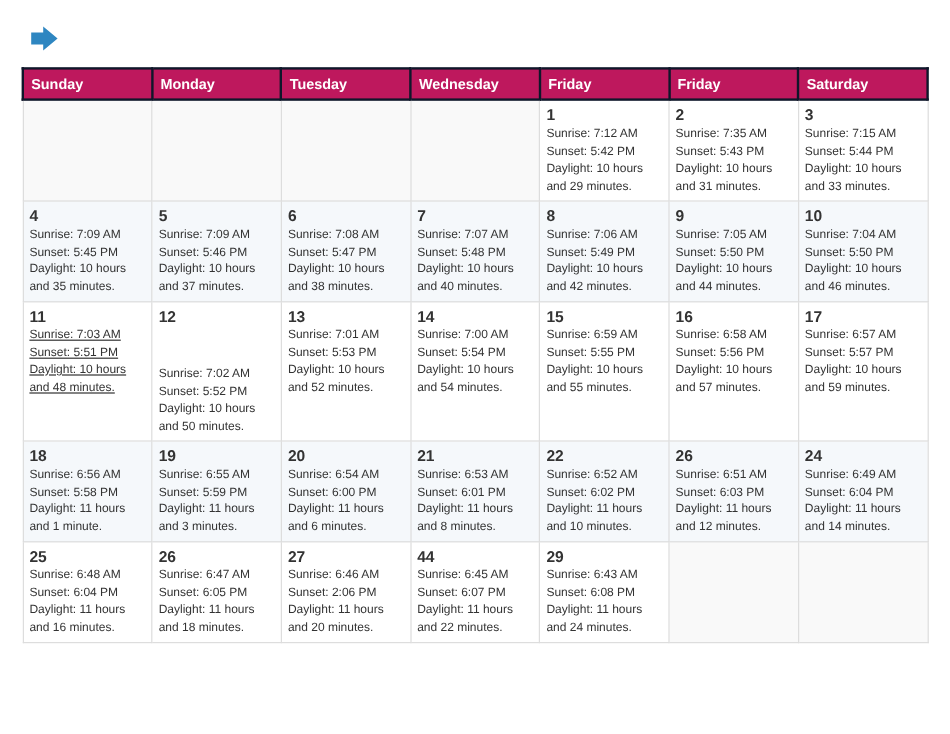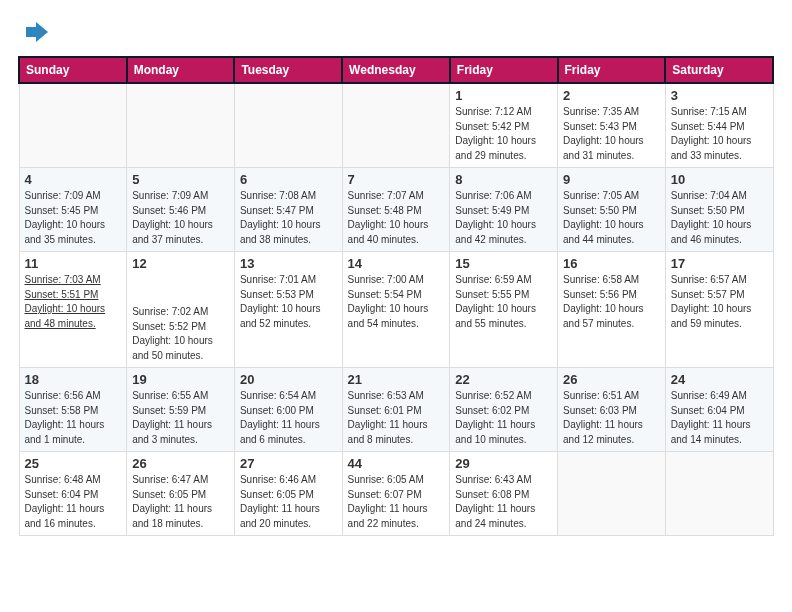--- a/index.html
+++ b/index.html
@@ -325,27 +325,27 @@
           <td>
             <div class="day-num">26</div>
             <div class="day-info" style="white-space: pre-line;">Sunrise: 6:47 AM
 Sunset: 6:05 PM
 Daylight: 11 hours
 and 18 minutes.</div>
           </td>
           <td>
             <div class="day-num">27</div>
             <div class="day-info" style="white-space: pre-line;">Sunrise: 6:46 AM
-Sunset: 6:05 PM
+Sunset: 2:06 PM
 Daylight: 11 hours
 and 20 minutes.</div>
           </td>
           <td>
             <div class="day-num">44</div>
-            <div class="day-info" style="white-space: pre-line;">Sunrise: 6:05 AM
+            <div class="day-info" style="white-space: pre-line;">Sunrise: 6:45 AM
 Sunset: 6:07 PM
 Daylight: 11 hours
 and 22 minutes.</div>
           </td>
           <td>
             <div class="day-num">29</div>
             <div class="day-info" style="white-space: pre-line;">Sunrise: 6:43 AM
 Sunset: 6:08 PM
 Daylight: 11 hours
 and 24 minutes.</div>

